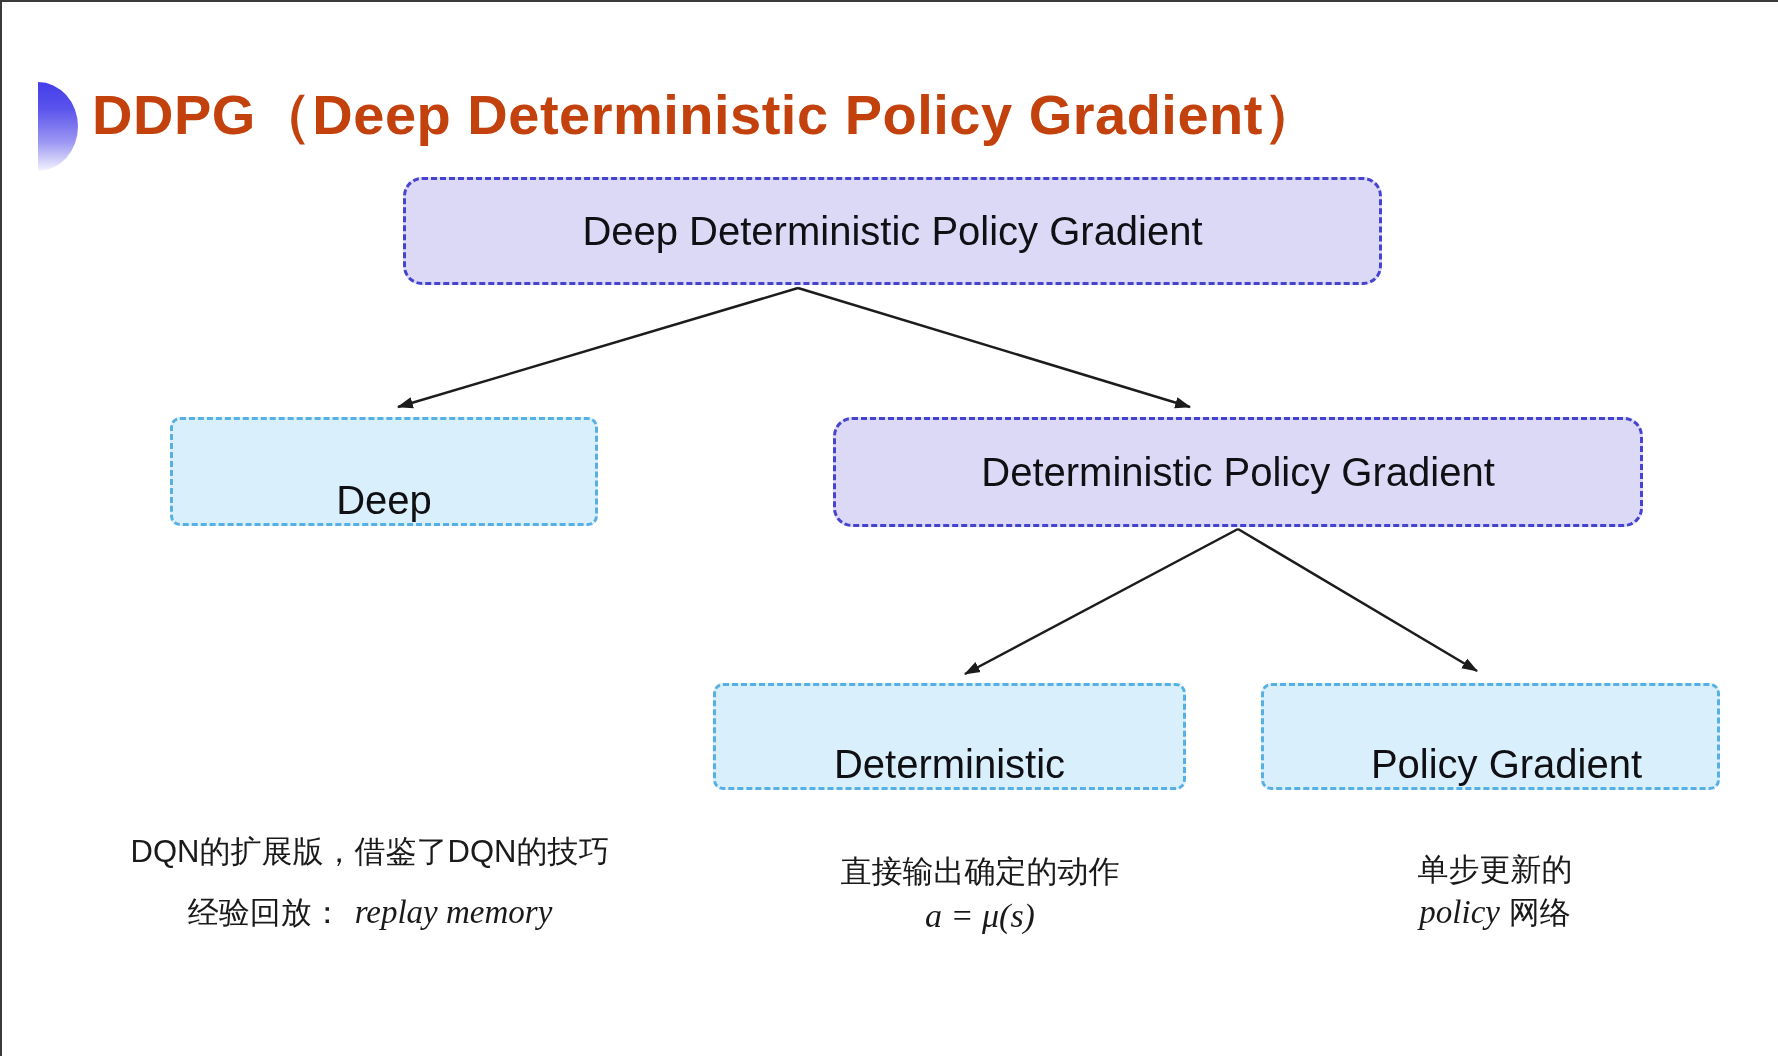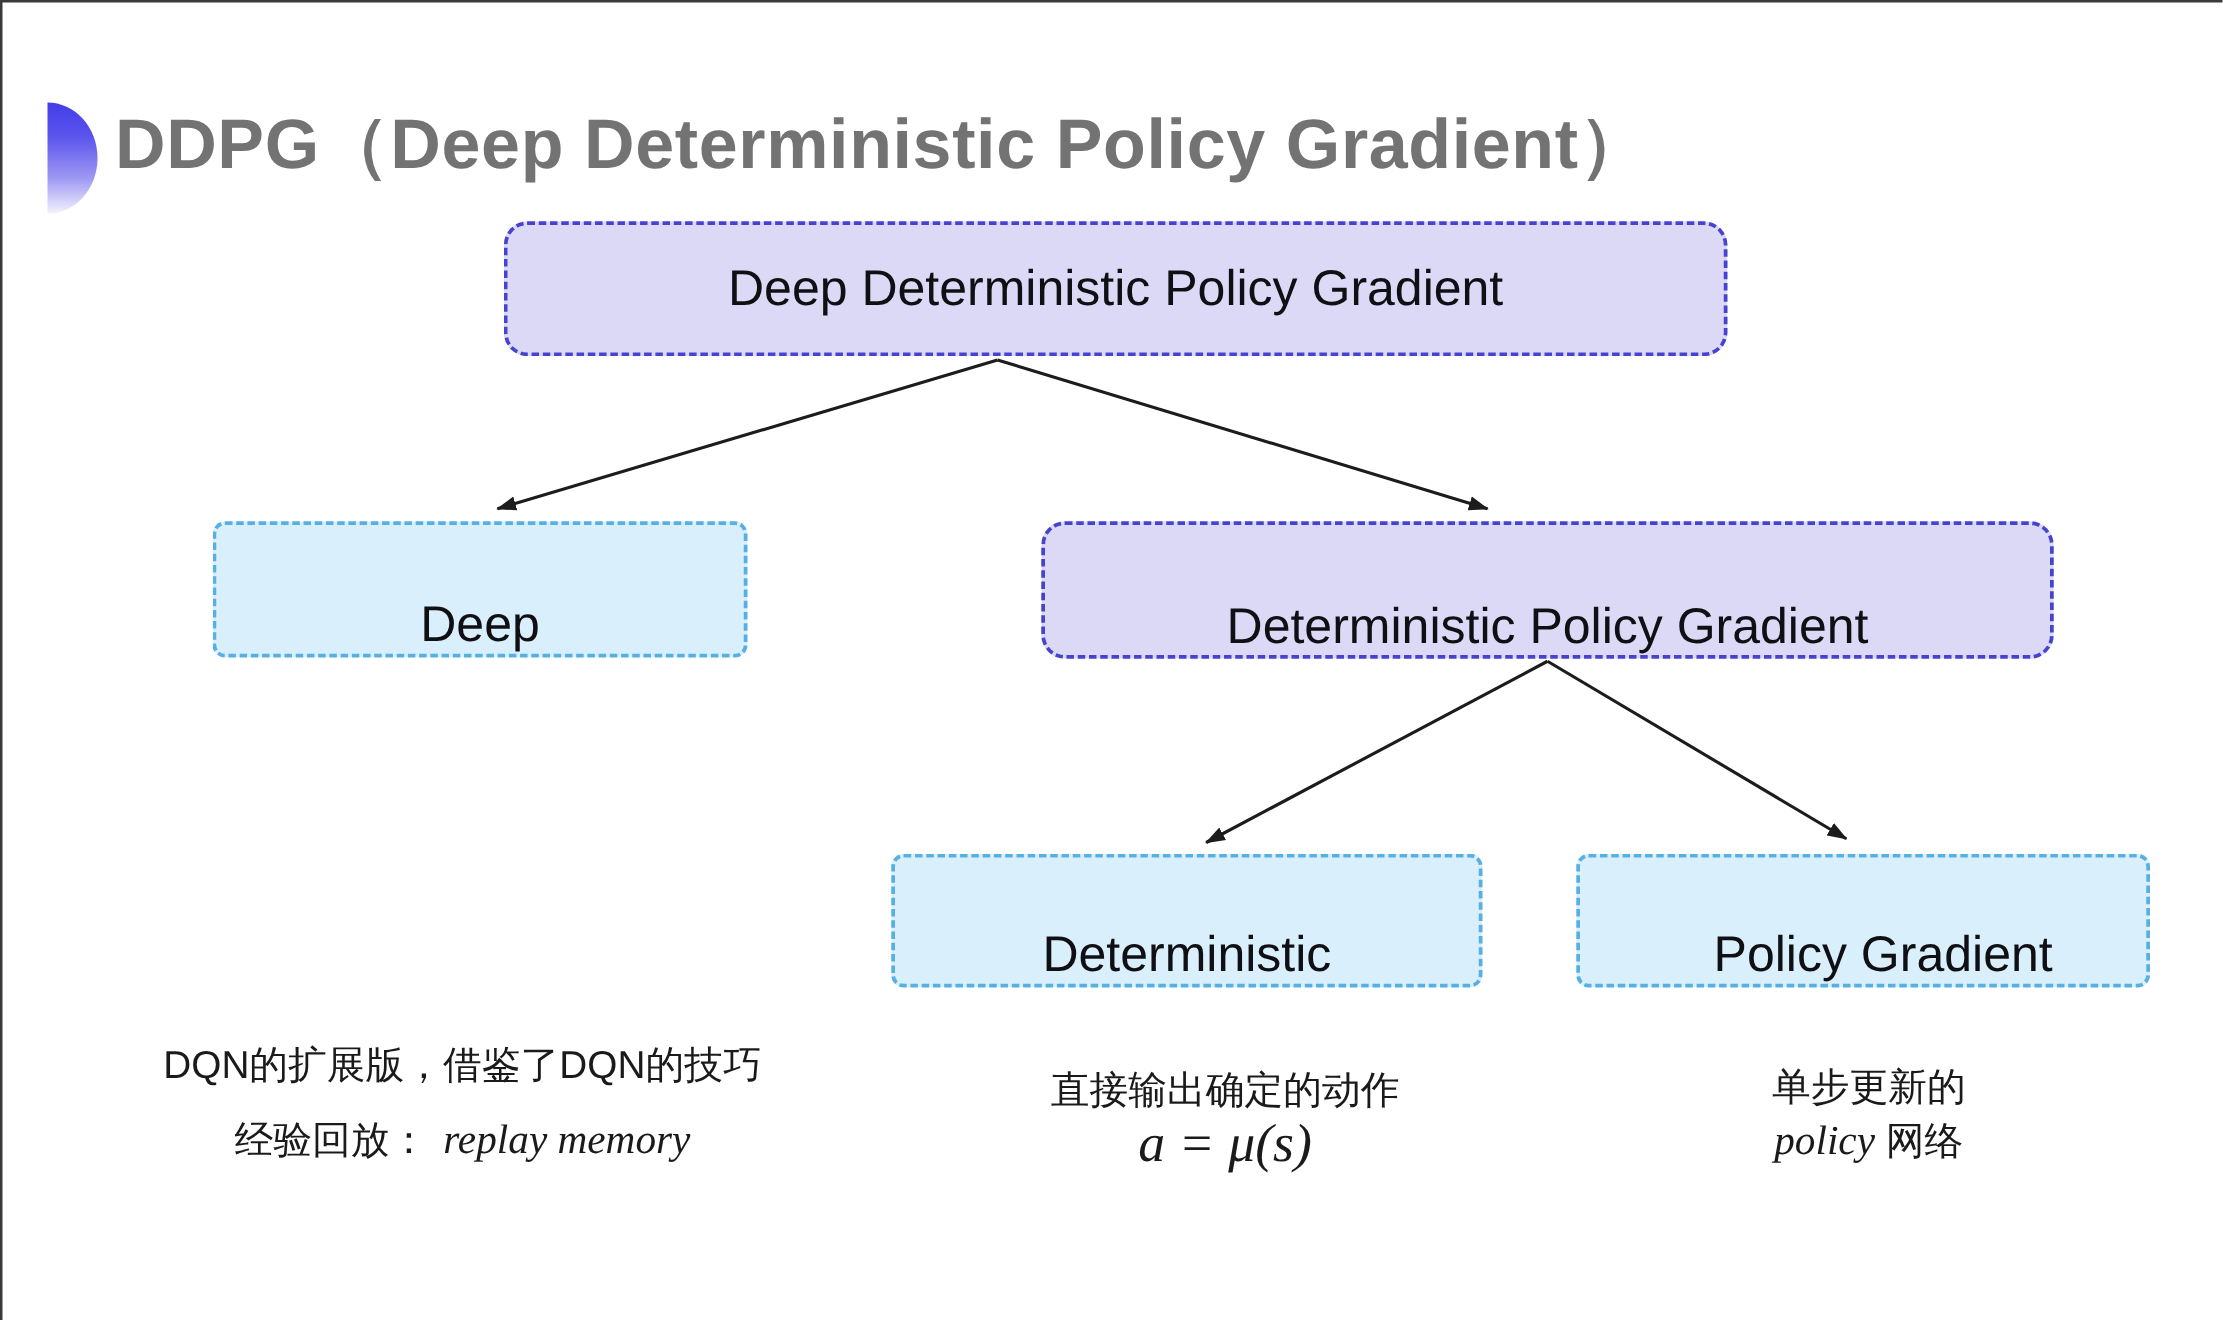--- a/index.html
+++ b/index.html
@@ -14,57 +14,57 @@
   .edge-left{position:absolute;left:0;top:0;width:2px;height:1056px;background:#3a3a3a;}
 
   
   .title-blob{
     position:absolute;left:38px;top:82px;width:40px;height:89px;
     background:linear-gradient(180deg,#443de9 0%,#5a53ec 30%,#9d98f3 68%,#e9e8fc 96%,#f6f5fe 100%);
     border-radius:0 100% 100% 0 / 0 50% 50% 0;
   }
   .page-title{
     position:absolute;left:92px;top:78px;width:1500px;
-    font-size:56px;font-weight:600;color:#737373;letter-spacing:0.5px;
+    font-size:56px;font-weight:600;color:#c2410c;letter-spacing:0.5px;
     white-space:nowrap;
   }
 
   
   .box{
     position:absolute;box-sizing:border-box;
     display:flex;align-items:center;justify-content:center;
     border-radius:10px;border:3px dashed;
     font-size:40px;font-weight:500;color:#101014;
     white-space:nowrap;
   }
   .box.purple{background:#dcd9f7;border-color:#4643ce;border-radius:19px;}
   .box.cyan{background:#d9effb;border-color:#57b0e3;align-items:flex-end;}
   .box-root{left:403px;top:177px;width:979px;height:108px;}
   .box-deep{left:170px;top:417px;width:428px;height:109px;}
-  .box-dpg{left:833px;top:417px;width:810px;height:110px;align-items:flex-end;}
+  .box-dpg{left:833px;top:417px;width:810px;height:110px;}
   .box-det{left:713px;top:683px;width:473px;height:107px;}
   .box-pg{left:1261px;top:683px;width:459px;height:107px;padding-left:32px;}
 
   .arrow-layer{position:absolute;left:0;top:0;width:1778px;height:1056px;pointer-events:none;}
 
   
   .note{position:absolute;text-align:center;font-size:31px;color:#1a1a1a;}
   .note .row{display:block;}
   .note-left{left:110px;top:822px;width:520px;}
   .note-left .row{line-height:60px;}
   .note-mid{left:790px;top:850px;width:380px;}
   .note-mid .row{line-height:44px;}
   .note-right{left:1330px;top:848px;width:330px;}
   .note-right .row{line-height:43px;}
   .en-it{
     font-family:"Liberation Serif","DejaVu Serif",serif;
     font-style:italic;font-size:33px;
   }
   .lbl-gap{margin-right:12px;}
-  .formula{font-size:43px;text-align:center;}
+  .formula{font-size:34px;text-align:center;}
 </style>
 </head>
 <body>
 
 <div class="edge-top"></div>
 <div class="edge-left"></div>
 
 <div class="title-blob"></div>
 <div class="page-title">DDPG（Deep Deterministic Policy Gradient）</div>
 

